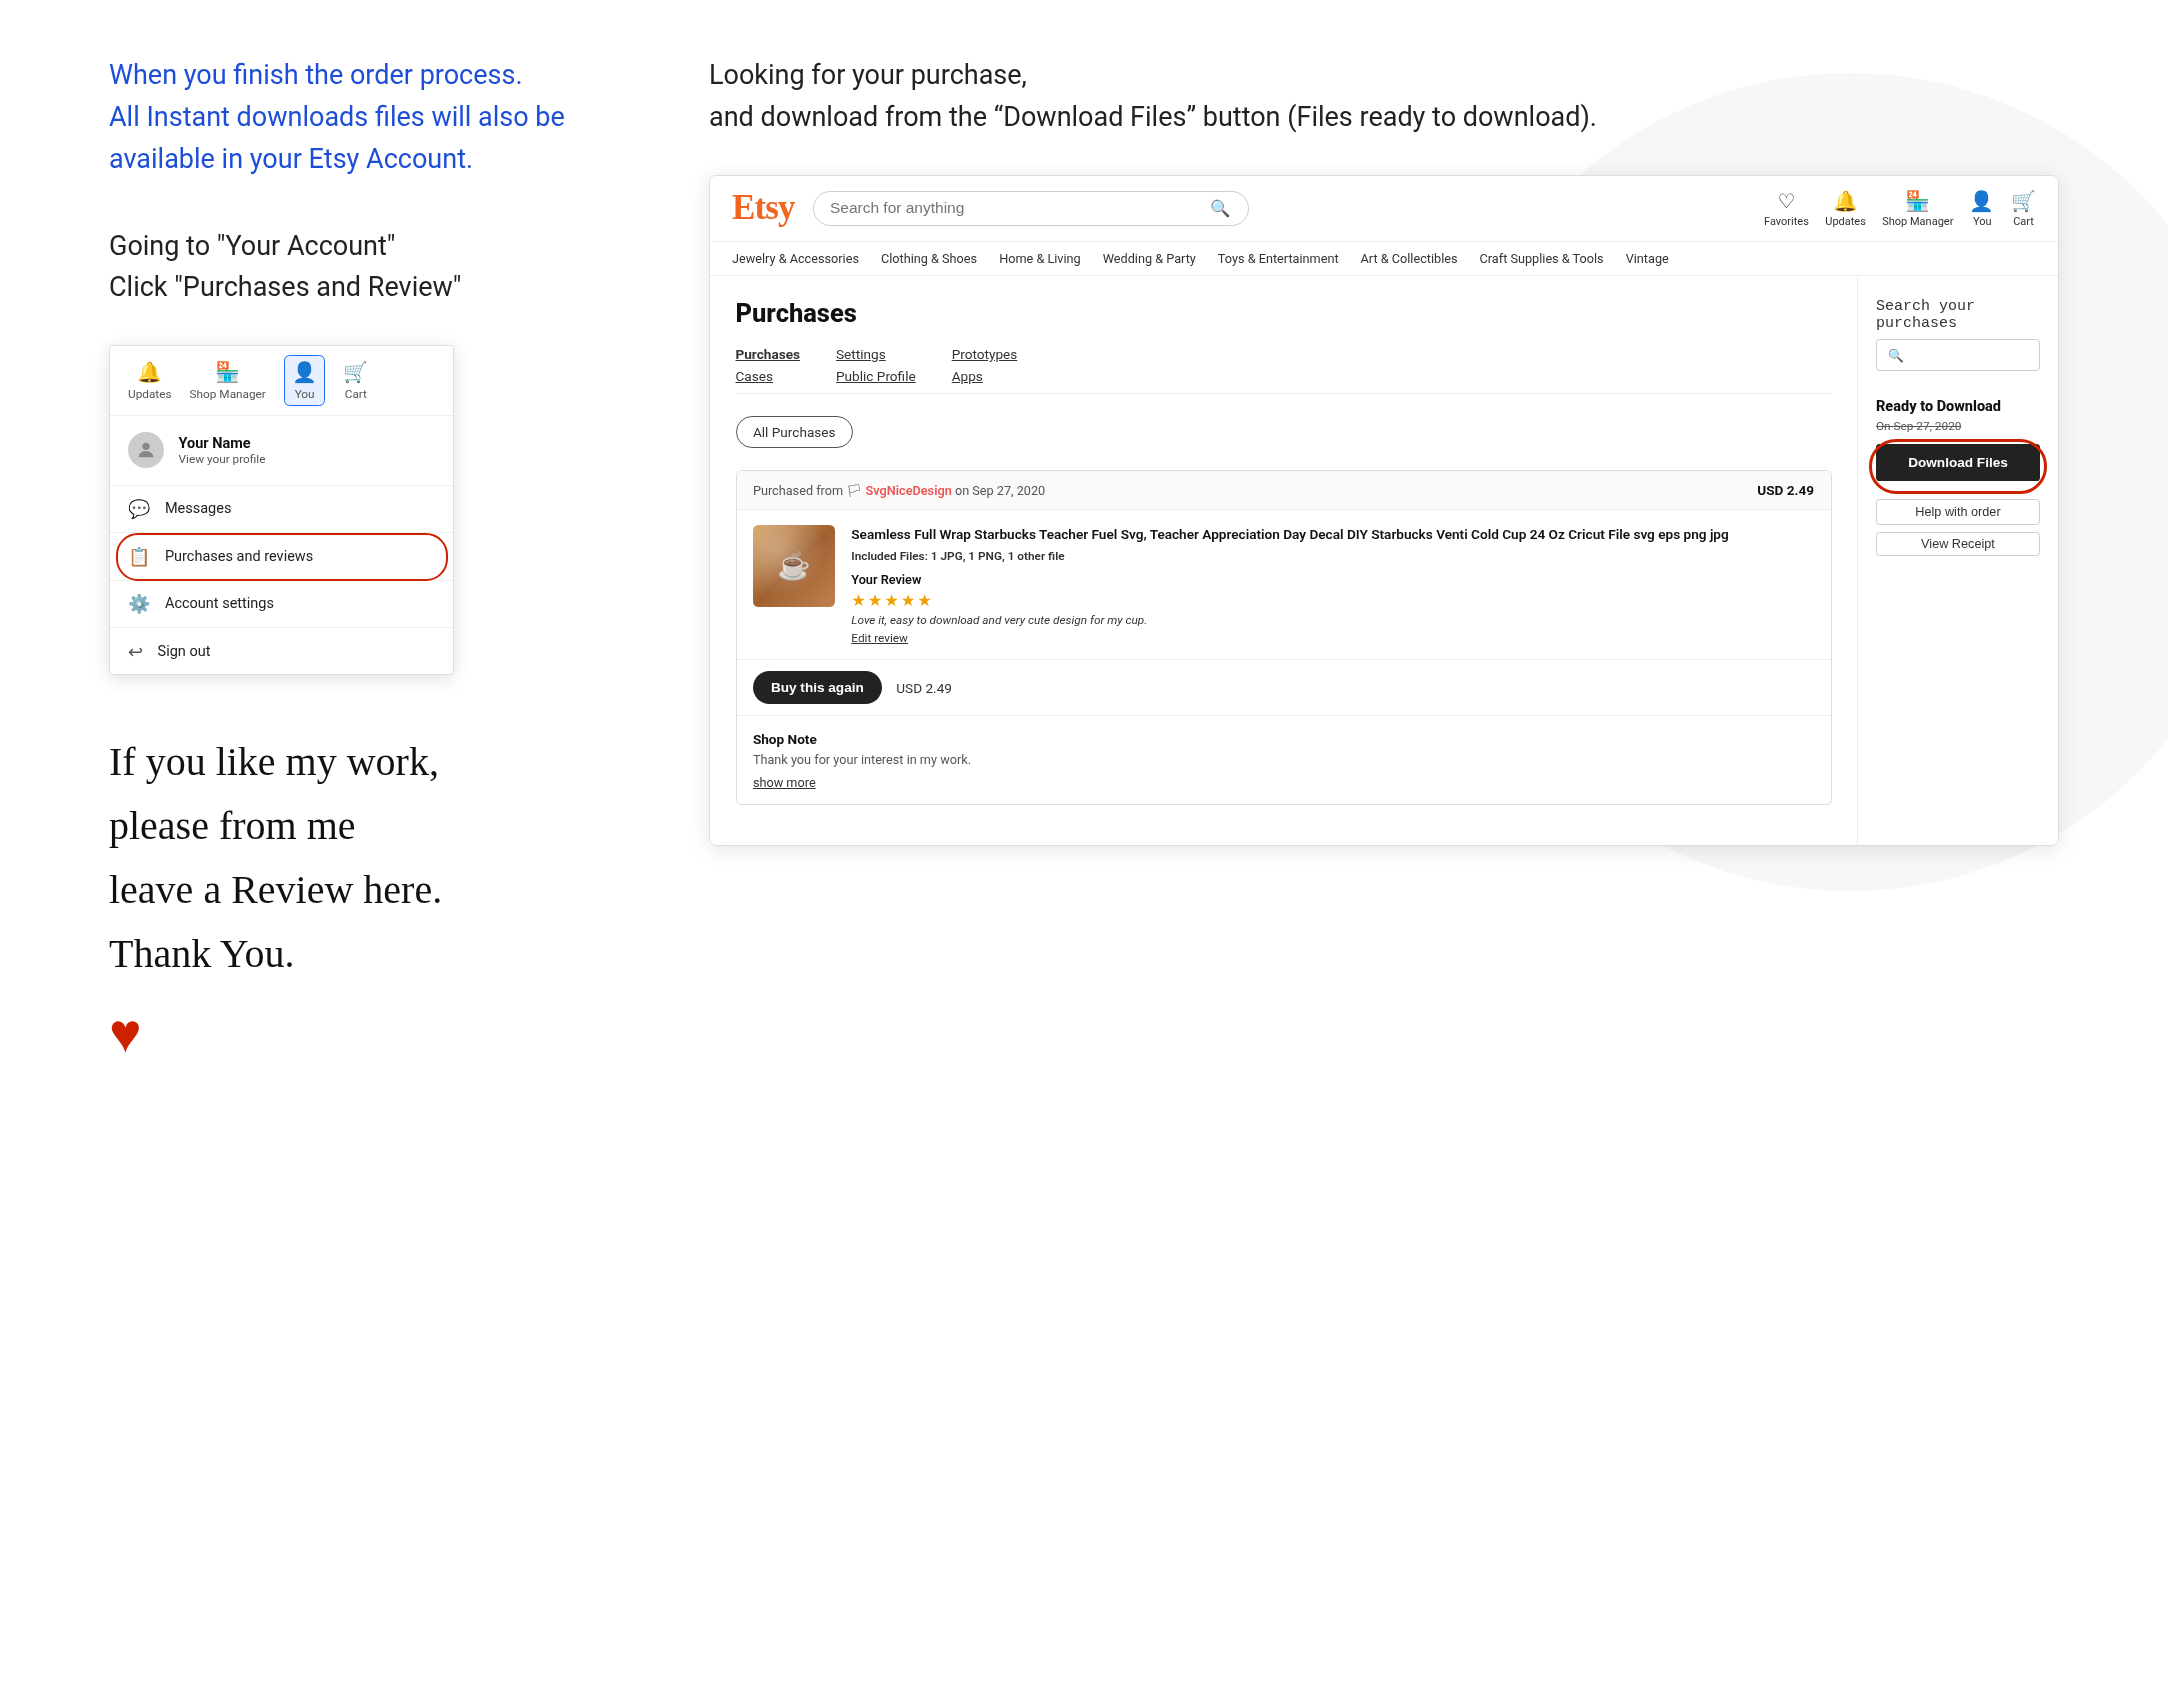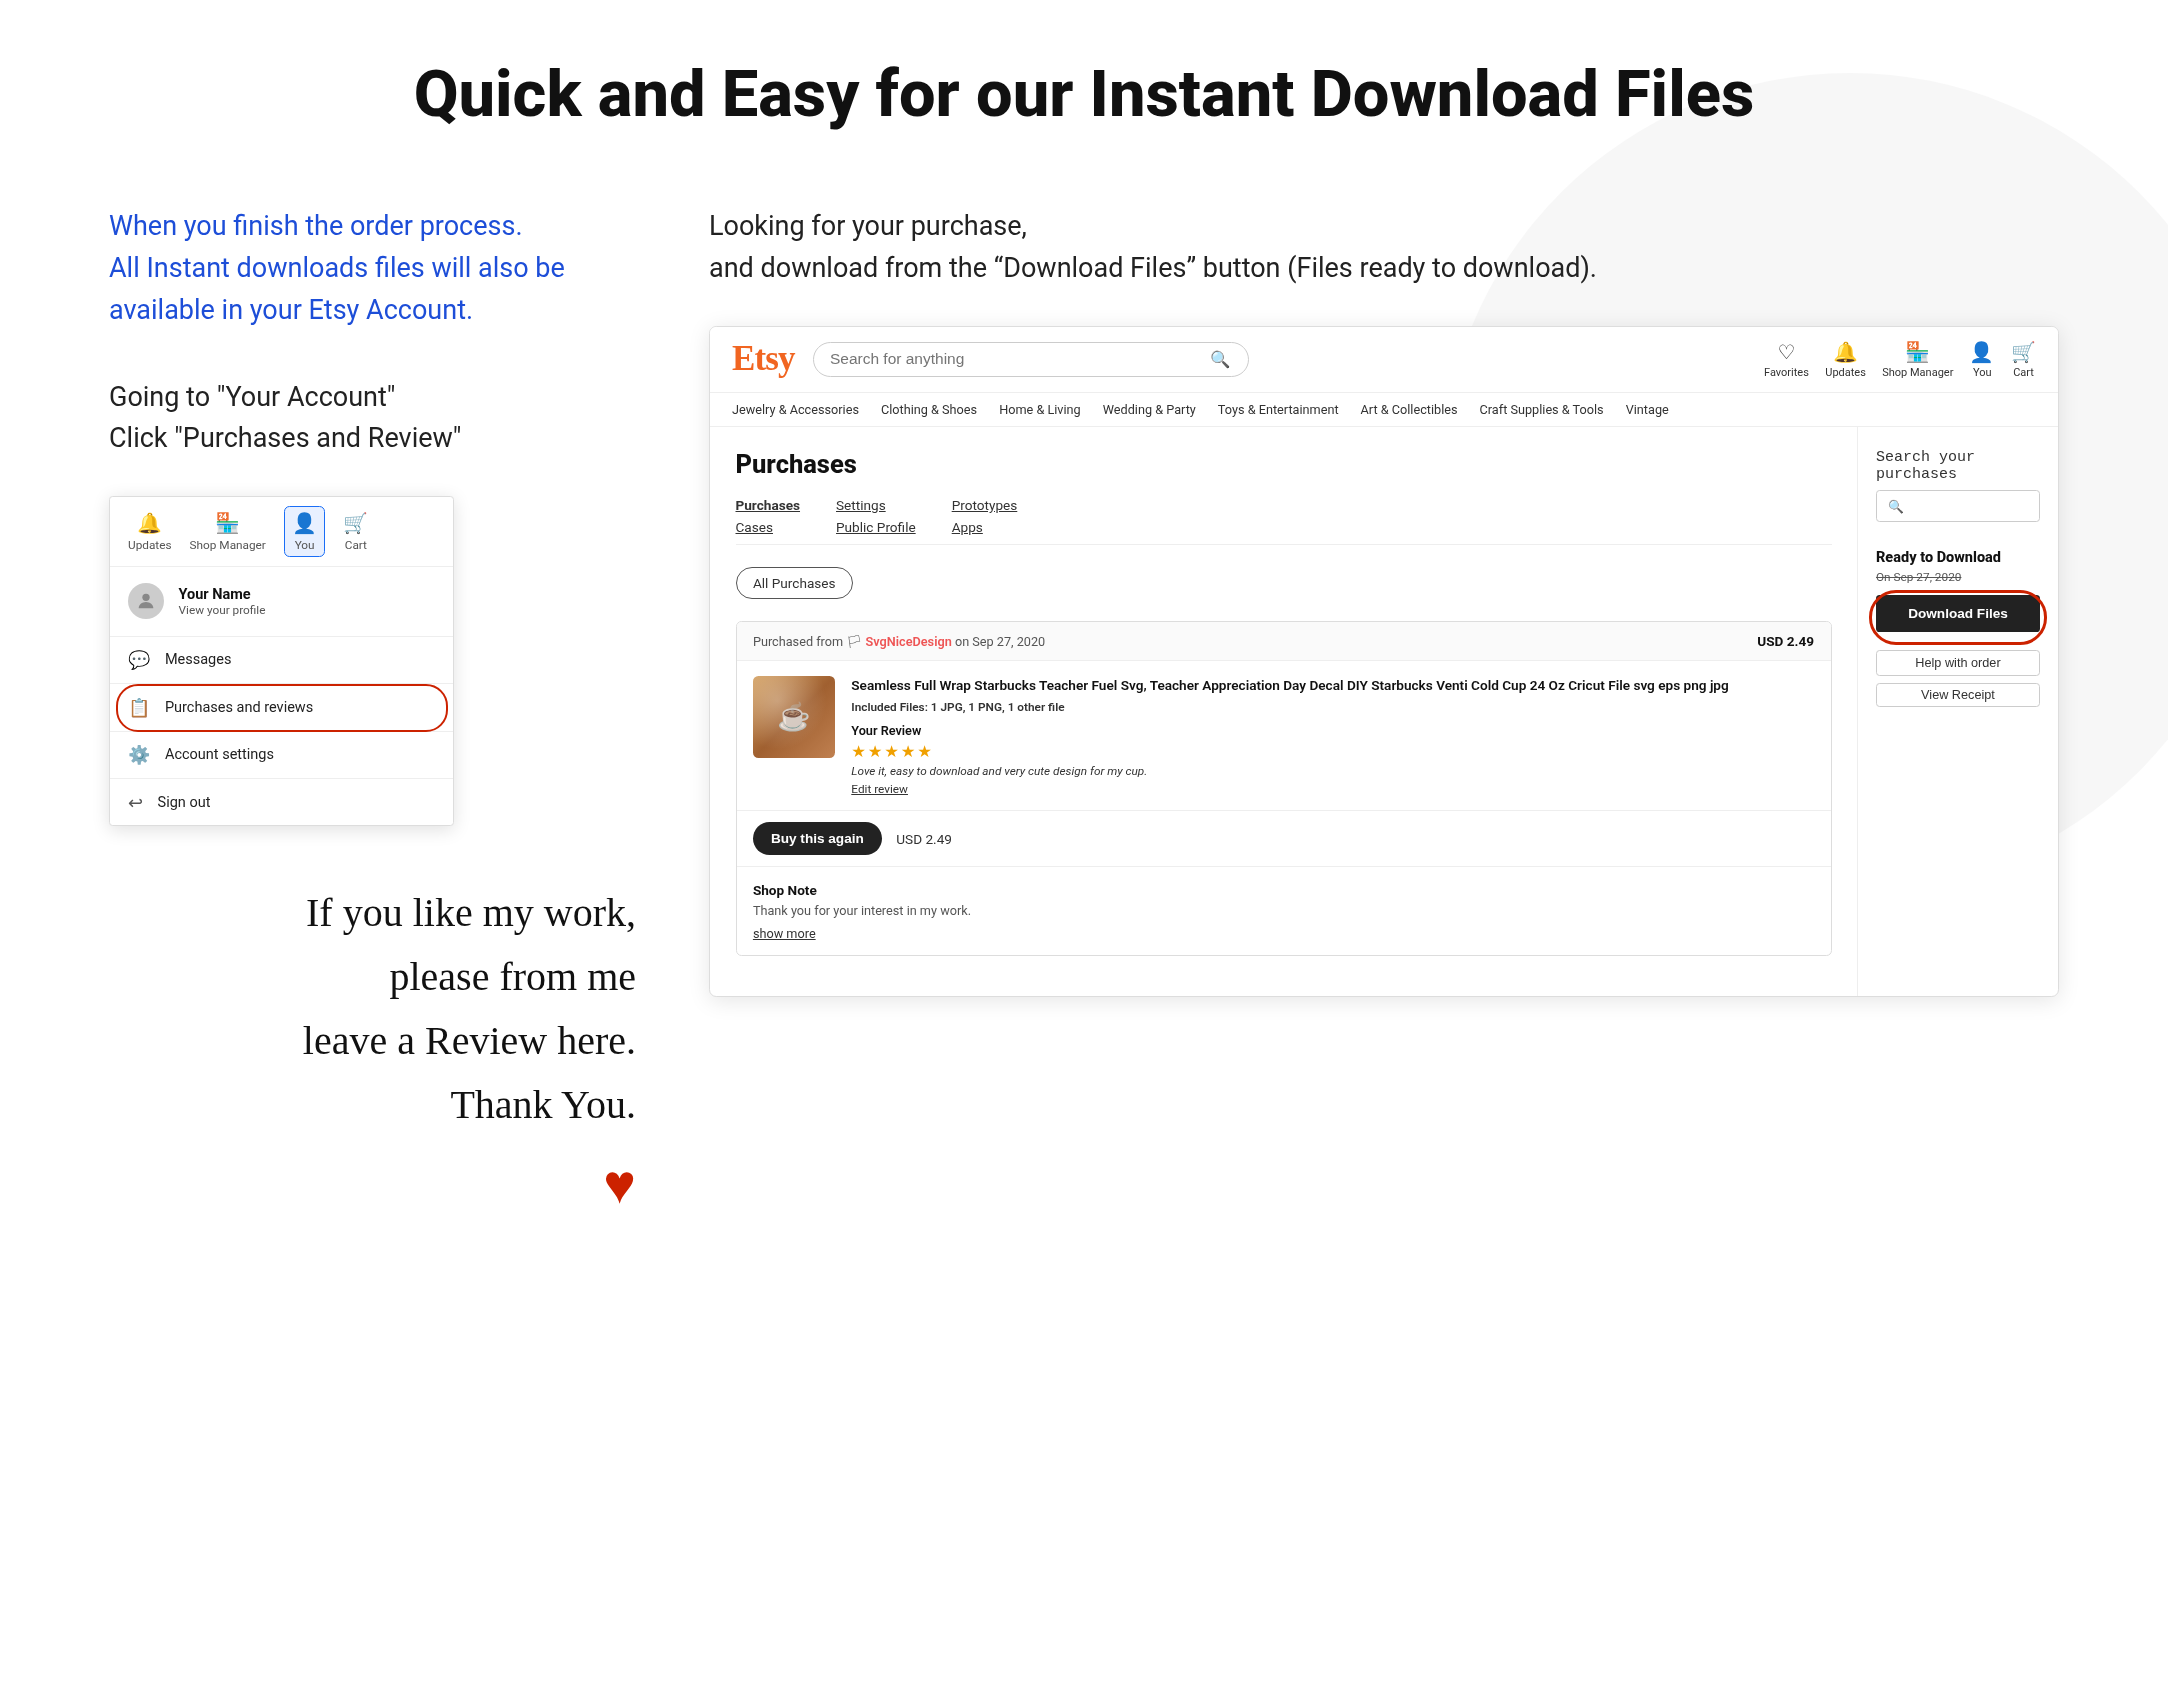--- a/index.html
+++ b/index.html
@@ -165,21 +165,21 @@
     }
 
     .menu-item-icon {
       font-size: 18px;
       color: #555;
     }
 
     
     .handwritten-section {
       margin-top: 36px;
-      text-align: right;
+      text-align: left;
     }
 
     .handwritten-text {
       font-family: 'Brush Script MT', cursive, Georgia, serif;
       font-size: 40px;
       line-height: 1.6;
       color: #111;
     }
 
     .heart-icon {
@@ -632,21 +632,20 @@
       pointer-events: none;
     }
   </style>
 </head>
 <body>
 
 <div class="bg-watermark">bg</div>
 
 <div class="page-content">
 
-  <h1 class="page-title">Quick and Easy for our Instant Download Files</h1>
 
   <div class="main-layout">
 
     <div class="left-col">
 
       <div class="intro-text">
         <span>When you finish the order process.</span><br>
         <span>All Instant downloads files will also be available in your Etsy Account.</span>
       </div>
 

